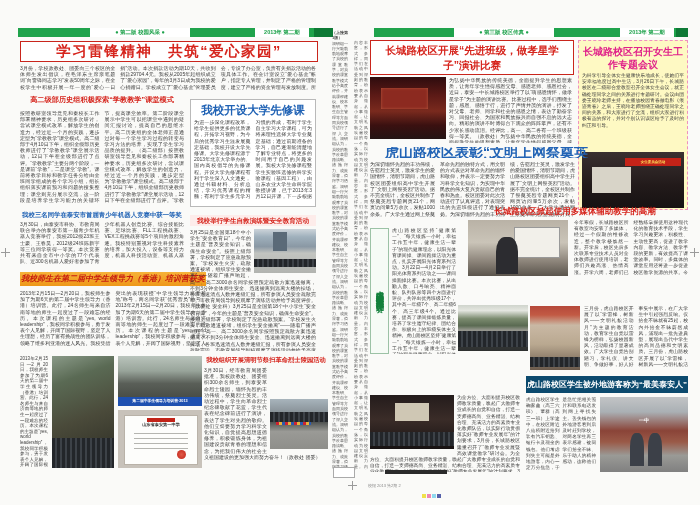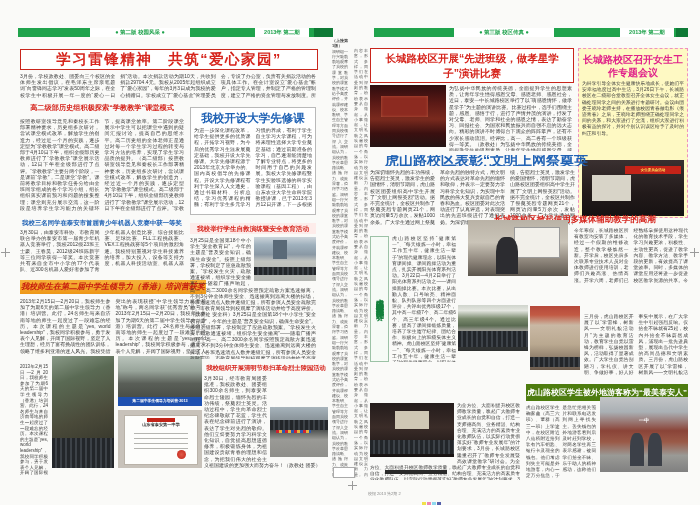--- a/index.html
+++ b/index.html
@@ -5,21 +5,21 @@
   html,body{margin:0;padding:0;}
   body{
     width:700px;height:505px;position:relative;overflow:hidden;
     background:#fafaf8;
     font-family:"Liberation Sans","DejaVu Sans",sans-serif;
     -webkit-font-smoothing:antialiased;
   }
   .page{position:absolute;top:28px;width:340px;height:446px;}
   #page-left{left:8px;}
   #page-right{left:352px;}
-  .abs{position:absolute;margin-top:8px;}
+  .abs{position:absolute;}
   
   .hbar{position:absolute;height:9px;background:#1fa34c;}
   .hbar .hbox{position:absolute;top:0;height:9px;background:#fff;color:#1fa34c;
     font-size:5.5px;line-height:9.5px;font-weight:bold;text-align:center;white-space:nowrap;overflow:hidden;}
   .hbar .htail{position:absolute;top:0;height:9px;background:#0e7a36;}
   
   .t{font-weight:bold;text-align:center;overflow:hidden;}
   .t-red{color:#d6251d;}
   .t-blue{color:#2163b5;}
   .t-mag{color:#e0218a;}
@@ -29,21 +29,21 @@
   .bt2{column-count:2;column-gap:5px;}
   .bt3{column-count:3;column-gap:5px;}
   .strip{font-size:4px;line-height:5.3px;color:#555;text-align:justify;overflow:hidden;}
   .strip b{display:block;font-size:4px;color:#444;}
   
   .redbox{border:1.5px solid #c9251c;background:#fff;}
   .graybox{border:0.6px solid #b9b9b9;background:#fff;}
   .pinkbox{border:1px dashed #ef8fc0;background:#fef9c3;}
   .goldband{background:linear-gradient(180deg,#f6b23a,#ee9718);}
   .pinkband{background:#fdecea;}
-  .redband{background:#4d7c0f;color:#fff;}
+  .redband{background:#0c4a6e;color:#fff;}
   
   .ph{position:absolute;overflow:hidden;background:#888;}
   .ph .cap{position:absolute;left:0;right:0;text-align:center;font-weight:bold;white-space:nowrap;overflow:hidden;}
   .fl{float:left;margin:0 3px 2px 0;position:relative;overflow:hidden;}
   .fr{float:right;margin:0 0 2px 3px;position:relative;overflow:hidden;}
   .ph-speech{background:linear-gradient(180deg,#2e0c0e 0%,#5c1a16 30%,#7a2a1e 55%,#3a1010 78%,#241414 100%);}
   .ph-speech .scr{position:absolute;left:14%;top:18%;width:62%;height:34%;background:#8c2a20;box-shadow:inset 0 0 3px #b85a40;}
   .ph-meet{background:linear-gradient(180deg,#3a3030 0%,#221a1a 60%,#171212 100%);}
   .ph-meet .scr{position:absolute;left:10%;top:26%;width:38%;height:48%;background:#d8d4c8;}
   .ph-meet .ban{position:absolute;right:3%;top:10%;width:55%;height:8px;background:#c42318;color:#ffe35a;font-size:3.5px;line-height:8px;text-align:center;font-weight:bold;white-space:nowrap;overflow:hidden;}

